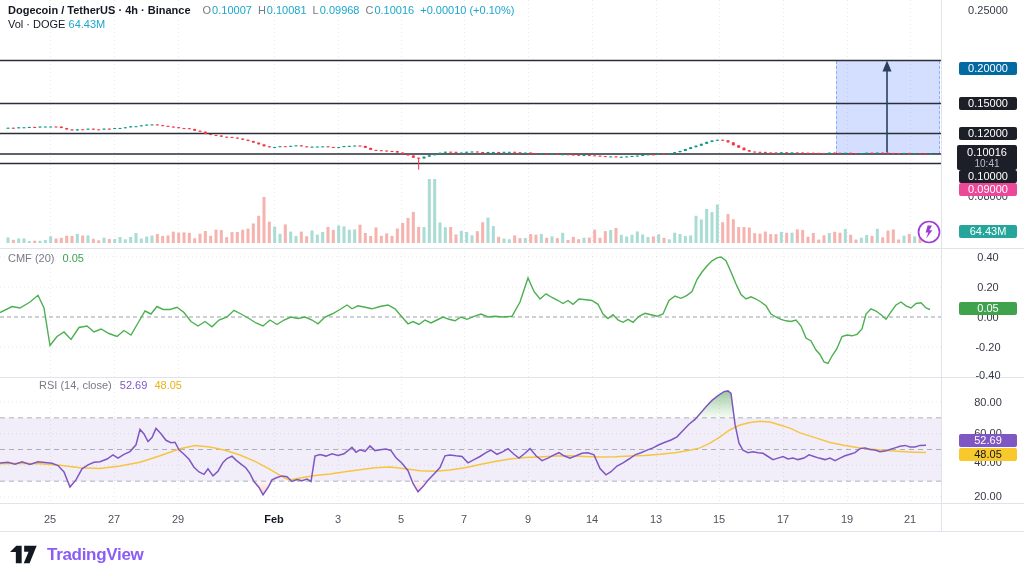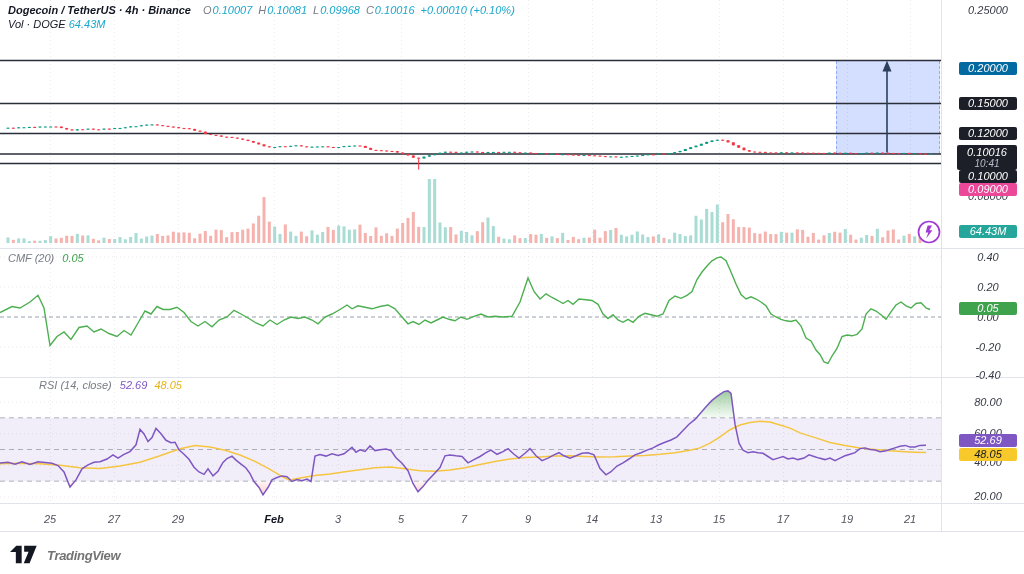--- a/index.html
+++ b/index.html
@@ -1,17 +1,17 @@
 <!DOCTYPE html>
 <html><head>
 <meta charset="utf-8">
 <style>
   html,body{margin:0;padding:0;background:#fff;}
   .chart{position:relative;width:1024px;height:574px;background:#fff;overflow:hidden;
-         font-family:"Liberation Sans",sans-serif;font-style:italic;-webkit-font-smoothing:antialiased;}
+         font-family:"Liberation Sans",sans-serif;-webkit-font-smoothing:antialiased;}
   svg.plot{position:absolute;left:0;top:0;z-index:2;}
   .measure-band{position:absolute;z-index:1;border-left:1px dashed rgba(61,110,255,.45);
                 border-right:1px dashed rgba(61,110,255,.45);}
   .legend{position:absolute;left:8px;z-index:4;font-size:11px;line-height:14px;white-space:nowrap;}
   .legend .sym{font-weight:700;color:#131722;margin-right:6px;}
   .legend .k{color:#787b86;margin-left:6px;}
   .legend .v{margin-left:1px;}
   .tooltip{position:absolute;z-index:6;background:#fff;border:1px solid #e0e3eb;border-radius:8px;
            box-shadow:0 2px 6px rgba(0,0,0,.18);font-size:11px;color:#131722;
            padding:2px 10px;white-space:nowrap;}
@@ -20,21 +20,21 @@
   .axis-badge{position:absolute;left:959px;width:58px;text-align:center;font-size:11px;
               line-height:13px;color:#fff;border-radius:2px;z-index:3;}
   .price-box{position:absolute;left:957px;width:60px;text-align:center;z-index:3;border-radius:2px;
              padding:1px 0;}
   .price-box .p{font-size:11px;line-height:12px;color:#fff;}
   .price-box .cd{font-size:10px;line-height:11px;color:#b9bdc9;}
   .time-label{position:absolute;transform:translateX(-50%);font-size:11px;color:#50535e;z-index:3;}
   .time-label.bold{color:#131722;font-weight:700;}
   .lightning{position:absolute;z-index:4;}
   .tv-logo{position:absolute;left:10px;top:545px;z-index:4;display:flex;align-items:center;gap:7px;}
-  .tv-logo .txt{font-size:13px;font-weight:700;color:#737373;letter-spacing:-0.3px;}
+  .tv-logo .txt{font-size:17px;font-weight:700;color:#8b5cf6;letter-spacing:-0.3px;}
 </style>
 </head>
 <body>
 
 <div class="chart">
 
   <div class="measure-band" id="measure-band" style="left: 836px; top: 60.5px; width: 102px; height: 93.952px; background: rgba(61, 110, 255, 0.22);"></div>
 
   <svg class="plot" id="plot" width="1024" height="574">
       <defs>

